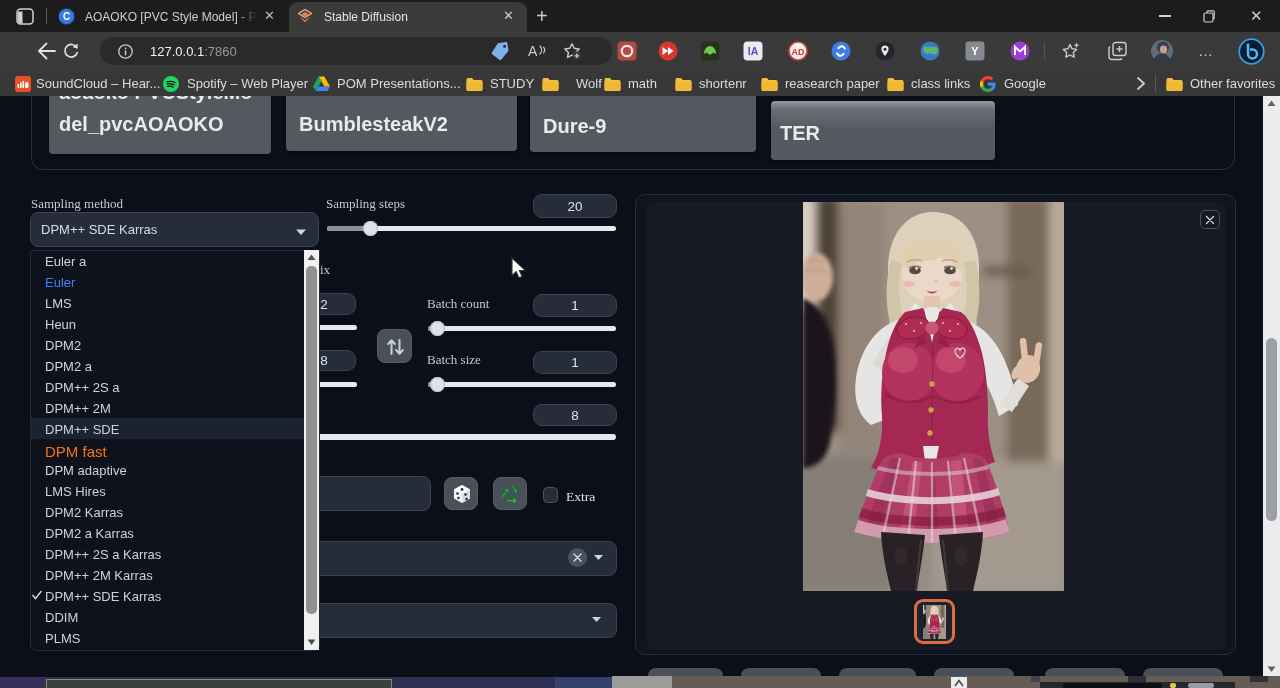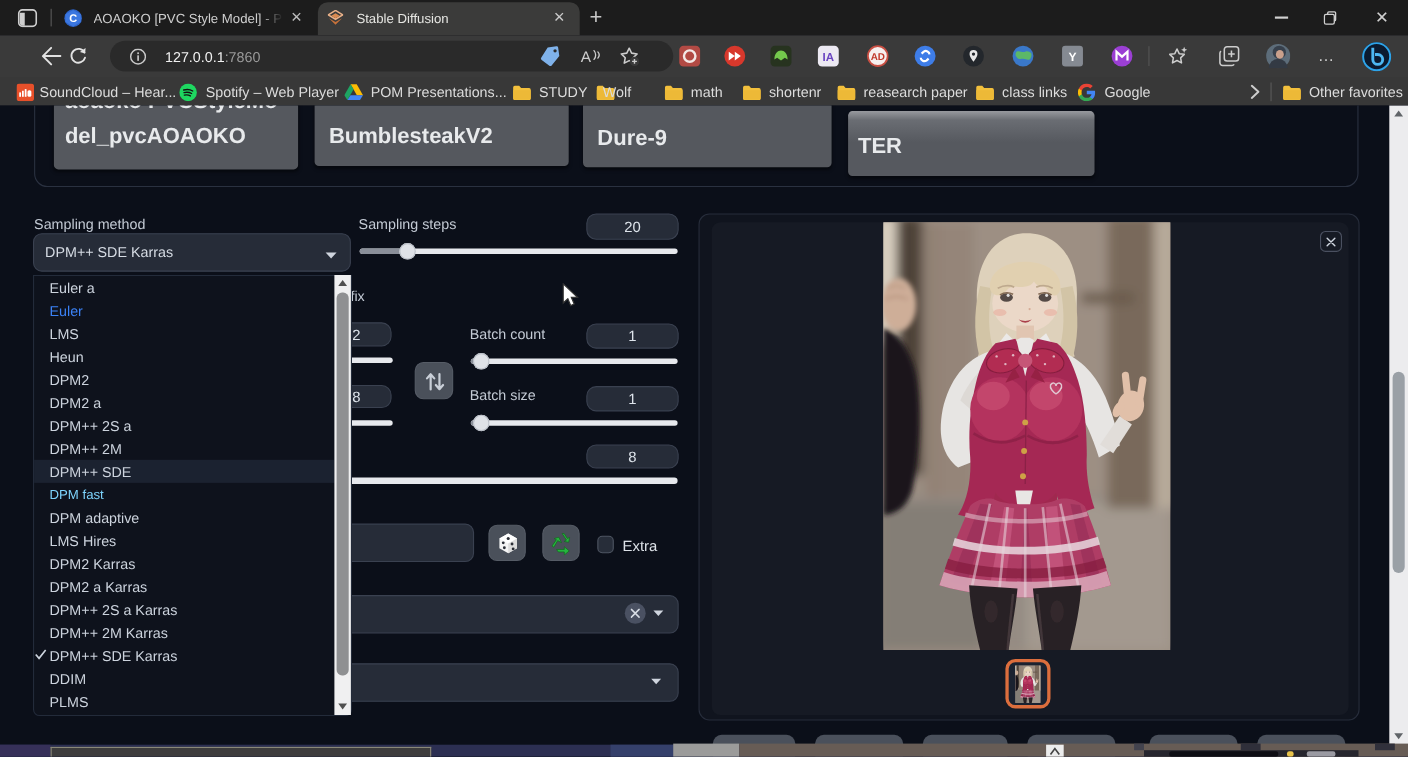--- a/index.html
+++ b/index.html
@@ -10,21 +10,21 @@
   
   #titlebar { position:absolute; left:0; top:0; width:1280px; height:32px; background:#1c1c1c; }
   #toolbar, #bookbar, #page { position:static; }
 
   .tabtxt { font-size:12px; color:#cfcfcf; white-space:nowrap; }
   .x { color:#bdbdbd; font-size:13px; line-height:1; }
 
   
   .card { position:absolute; background:#55585e; border-radius:4px; color:#e8eaec; font-weight:bold; font-size:20px; }
   .inputbox { position:absolute; background:#262c38; border:1px solid #3a4150; border-radius:9px; color:#dde3ea; font-size:13.5px; text-align:center; }
-  .lbl { position:absolute; color:#c3cad4; font-size:13px; white-space:nowrap; }
+  .lbl { position:absolute; color:#c3cad4; font-size:13px; white-space:nowrap;font-family:Liberation Serif, serif; }
   .sbtn { position:absolute; background:#4a505a; border:1px solid #565c66; border-radius:8px; }
 </style>
 </head>
 <body>
 <div id="stage">
   <svg width="0" height="0" style="position:absolute">
     <defs>
       <filter id="fbg" x="-20%" y="-20%" width="140%" height="140%">
           <feGaussianBlur stdDeviation="5"></feGaussianBlur>
         </filter>
@@ -281,21 +281,21 @@
     <div class="abs" style="left:31px;top:418px;width:273px;height:21px;background:#1b2230"></div>
     <div class="abs" style="left:45px;top:253.9px;font-size:13px;color:#ccd3dd">Euler a</div>
     <div class="abs" style="left:45px;top:274.9px;font-size:13px;color:#3b82f6">Euler</div>
     <div class="abs" style="left:45px;top:295.8px;font-size:13px;color:#ccd3dd">LMS</div>
     <div class="abs" style="left:45px;top:316.8px;font-size:13px;color:#ccd3dd">Heun</div>
     <div class="abs" style="left:45px;top:337.7px;font-size:13px;color:#ccd3dd">DPM2</div>
     <div class="abs" style="left:45px;top:358.7px;font-size:13px;color:#ccd3dd">DPM2 a</div>
     <div class="abs" style="left:45px;top:379.6px;font-size:13px;color:#ccd3dd">DPM++ 2S a</div>
     <div class="abs" style="left:45px;top:400.6px;font-size:13px;color:#ccd3dd">DPM++ 2M</div>
     <div class="abs" style="left:45px;top:421.5px;font-size:13px;color:#ccd3dd">DPM++ SDE</div>
-    <div class="abs" style="left:45px;top:442.5px;font-size:12px;color:#7dd3fc">DPM fast</div>
+    <div class="abs" style="left:45px;top:442.5px;font-size:15px;color:#f97316">DPM fast</div>
     <div class="abs" style="left:45px;top:463.4px;font-size:13px;color:#ccd3dd">DPM adaptive</div>
     <div class="abs" style="left:45px;top:484.4px;font-size:13px;color:#ccd3dd">LMS Hires</div>
     <div class="abs" style="left:45px;top:505.3px;font-size:13px;color:#ccd3dd">DPM2 Karras</div>
     <div class="abs" style="left:45px;top:526.3px;font-size:13px;color:#ccd3dd">DPM2 a Karras</div>
     <div class="abs" style="left:45px;top:547.2px;font-size:13px;color:#ccd3dd">DPM++ 2S a Karras</div>
     <div class="abs" style="left:45px;top:568.2px;font-size:13px;color:#ccd3dd">DPM++ 2M Karras</div>
     <div class="abs" style="left:45px;top:589.1px;font-size:13px;color:#ccd3dd">DPM++ SDE Karras</div>
     <div class="abs" style="left:45px;top:610.1px;font-size:13px;color:#ccd3dd">DDIM</div>
     <div class="abs" style="left:45px;top:631.0px;font-size:13px;color:#ccd3dd">PLMS</div>
     <svg class="abs" style="left:31px;top:589px" width="12" height="12" viewBox="0 0 12 12">
@@ -505,21 +505,21 @@
     <div class="abs" style="left:337px;top:76px">POM Presentations...</div>
     <svg class="abs" style="left:466px;top:77px" width="17" height="14" viewBox="0 0 17 14">
         <path d="M0.5 2.5 a1.5 1.5 0 0 1 1.5 -1.5 h4 l1.7 2 h7.3 a1.5 1.5 0 0 1 1.5 1.5 v8 a1.5 1.5 0 0 1 -1.5 1.5 h-13 a1.5 1.5 0 0 1 -1.5 -1.5 Z" fill="#f3c03c"></path>
         <path d="M0.5 5 h16 v7 a1.5 1.5 0 0 1 -1.5 1.5 h-13 a1.5 1.5 0 0 1 -1.5 -1.5 Z" fill="#edb937"></path>
       </svg>
     <div class="abs" style="left:490px;top:76px">STUDY</div>
     <svg class="abs" style="left:542px;top:77px" width="17" height="14" viewBox="0 0 17 14">
         <path d="M0.5 2.5 a1.5 1.5 0 0 1 1.5 -1.5 h4 l1.7 2 h7.3 a1.5 1.5 0 0 1 1.5 1.5 v8 a1.5 1.5 0 0 1 -1.5 1.5 h-13 a1.5 1.5 0 0 1 -1.5 -1.5 Z" fill="#f3c03c"></path>
         <path d="M0.5 5 h16 v7 a1.5 1.5 0 0 1 -1.5 1.5 h-13 a1.5 1.5 0 0 1 -1.5 -1.5 Z" fill="#edb937"></path>
       </svg>
-    <div class="abs" style="left:548px;top:76px">Wolf</div>
+    <div class="abs" style="left:576px;top:76px">Wolf</div>
     <svg class="abs" style="left:604px;top:77px" width="17" height="14" viewBox="0 0 17 14">
         <path d="M0.5 2.5 a1.5 1.5 0 0 1 1.5 -1.5 h4 l1.7 2 h7.3 a1.5 1.5 0 0 1 1.5 1.5 v8 a1.5 1.5 0 0 1 -1.5 1.5 h-13 a1.5 1.5 0 0 1 -1.5 -1.5 Z" fill="#f3c03c"></path>
         <path d="M0.5 5 h16 v7 a1.5 1.5 0 0 1 -1.5 1.5 h-13 a1.5 1.5 0 0 1 -1.5 -1.5 Z" fill="#edb937"></path>
       </svg>
     <div class="abs" style="left:628px;top:76px">math</div>
     <svg class="abs" style="left:675px;top:77px" width="17" height="14" viewBox="0 0 17 14">
         <path d="M0.5 2.5 a1.5 1.5 0 0 1 1.5 -1.5 h4 l1.7 2 h7.3 a1.5 1.5 0 0 1 1.5 1.5 v8 a1.5 1.5 0 0 1 -1.5 1.5 h-13 a1.5 1.5 0 0 1 -1.5 -1.5 Z" fill="#f3c03c"></path>
         <path d="M0.5 5 h16 v7 a1.5 1.5 0 0 1 -1.5 1.5 h-13 a1.5 1.5 0 0 1 -1.5 -1.5 Z" fill="#edb937"></path>
       </svg>
     <div class="abs" style="left:699px;top:76px">shortenr</div>

